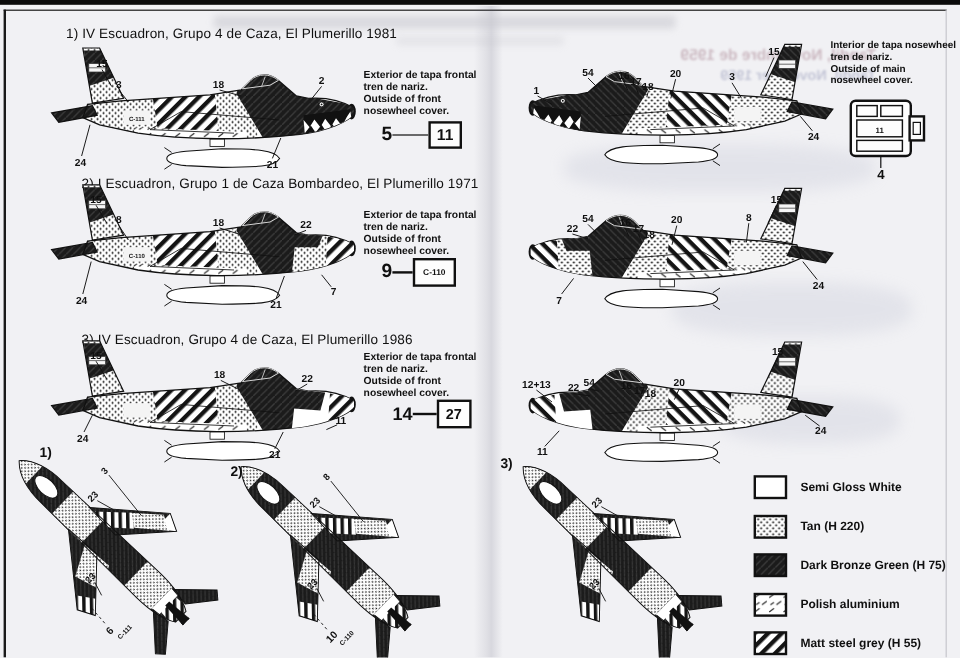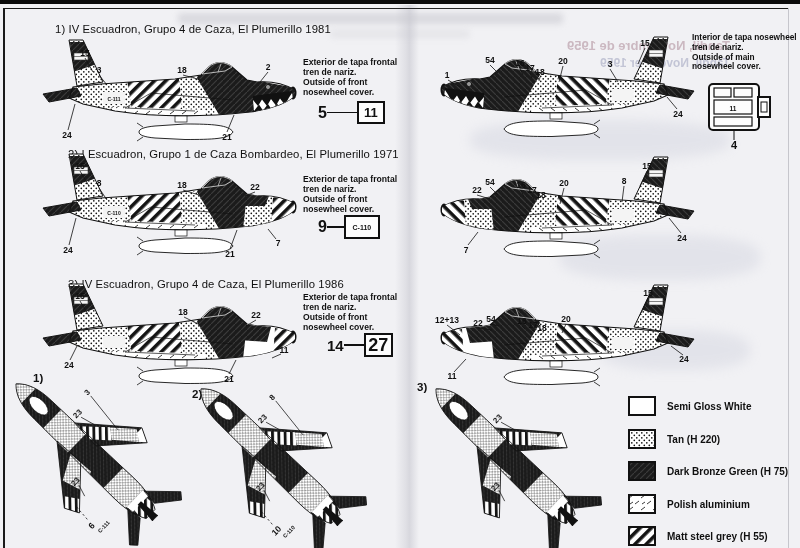--- a/index.html
+++ b/index.html
@@ -229,21 +229,21 @@
 
 <div class="abs note" style="left:303px;top:292px;width:110px;">
   <div>Exterior de tapa frontal</div>
   <div>tren de nariz.</div>
   <div>Outside of front</div>
   <div>nosewheel cover.</div>
 </div>
 <div class="abs refrow" style="left:310px;top:333px;margin-left:17px;">
   <span class="refnum wide">14</span>
   <span class="refline" style="width:20px;"></span>
-  <span class="refbox" style="width:25px;height:20px;font-size:18px;">27</span>
+  <span class="refbox" style="width:25px;height:20px;font-size:12px;">27</span>
 </div>
 
 <svg class="abs" style="left:432px;top:35px;" width="280" height="110" viewBox="0 0 280 110">
   <g transform="translate(280,0) scale(-1,1)">
     <use href="#art-common"></use>
       <use href="#nose-shark"></use>
   </g>
   <path d="M16,45 L28,52 M58,30 L66,38 M88,33 L91,40 M98,38 L100,43 M108,42 L107,46 M131,31 L127,47 M178,34 L186,47 M213,13 L206,29 M245,74 L235,62" stroke="#111" stroke-width="0.8" fill="none"></path>
   <text x="15" y="43" font-size="8.5" text-anchor="middle">1</text>
   <text x="58" y="28" font-size="8.5" text-anchor="middle">54</text>

